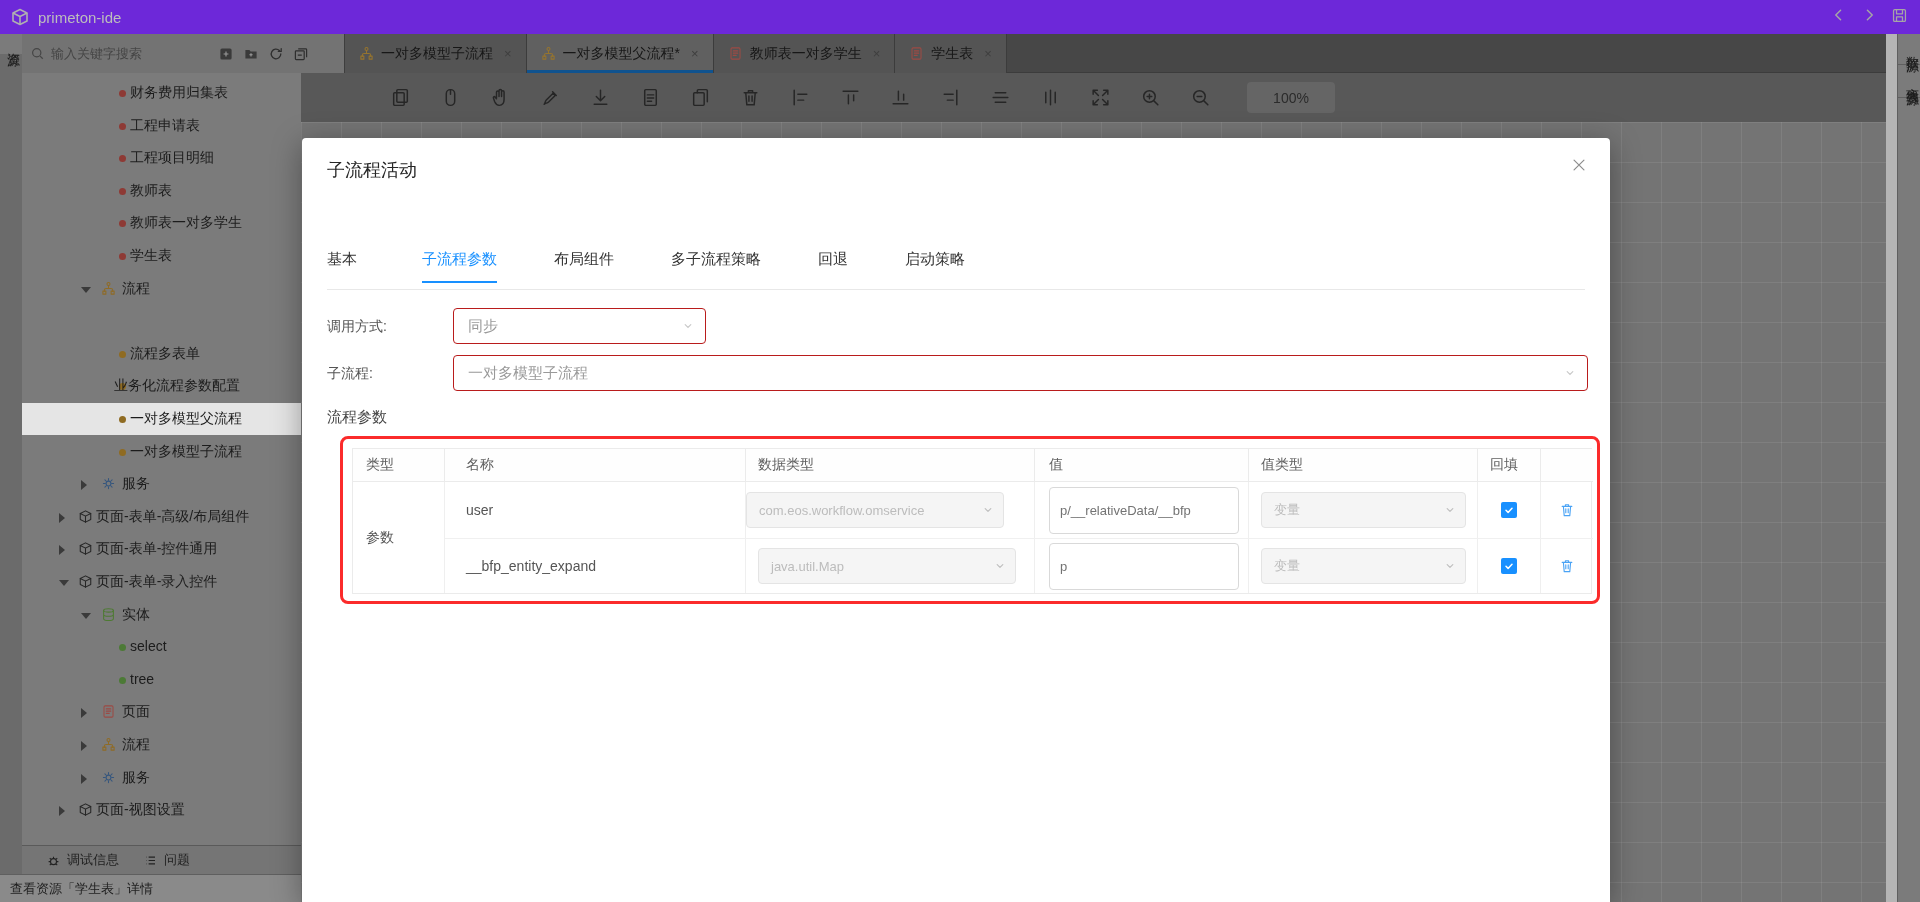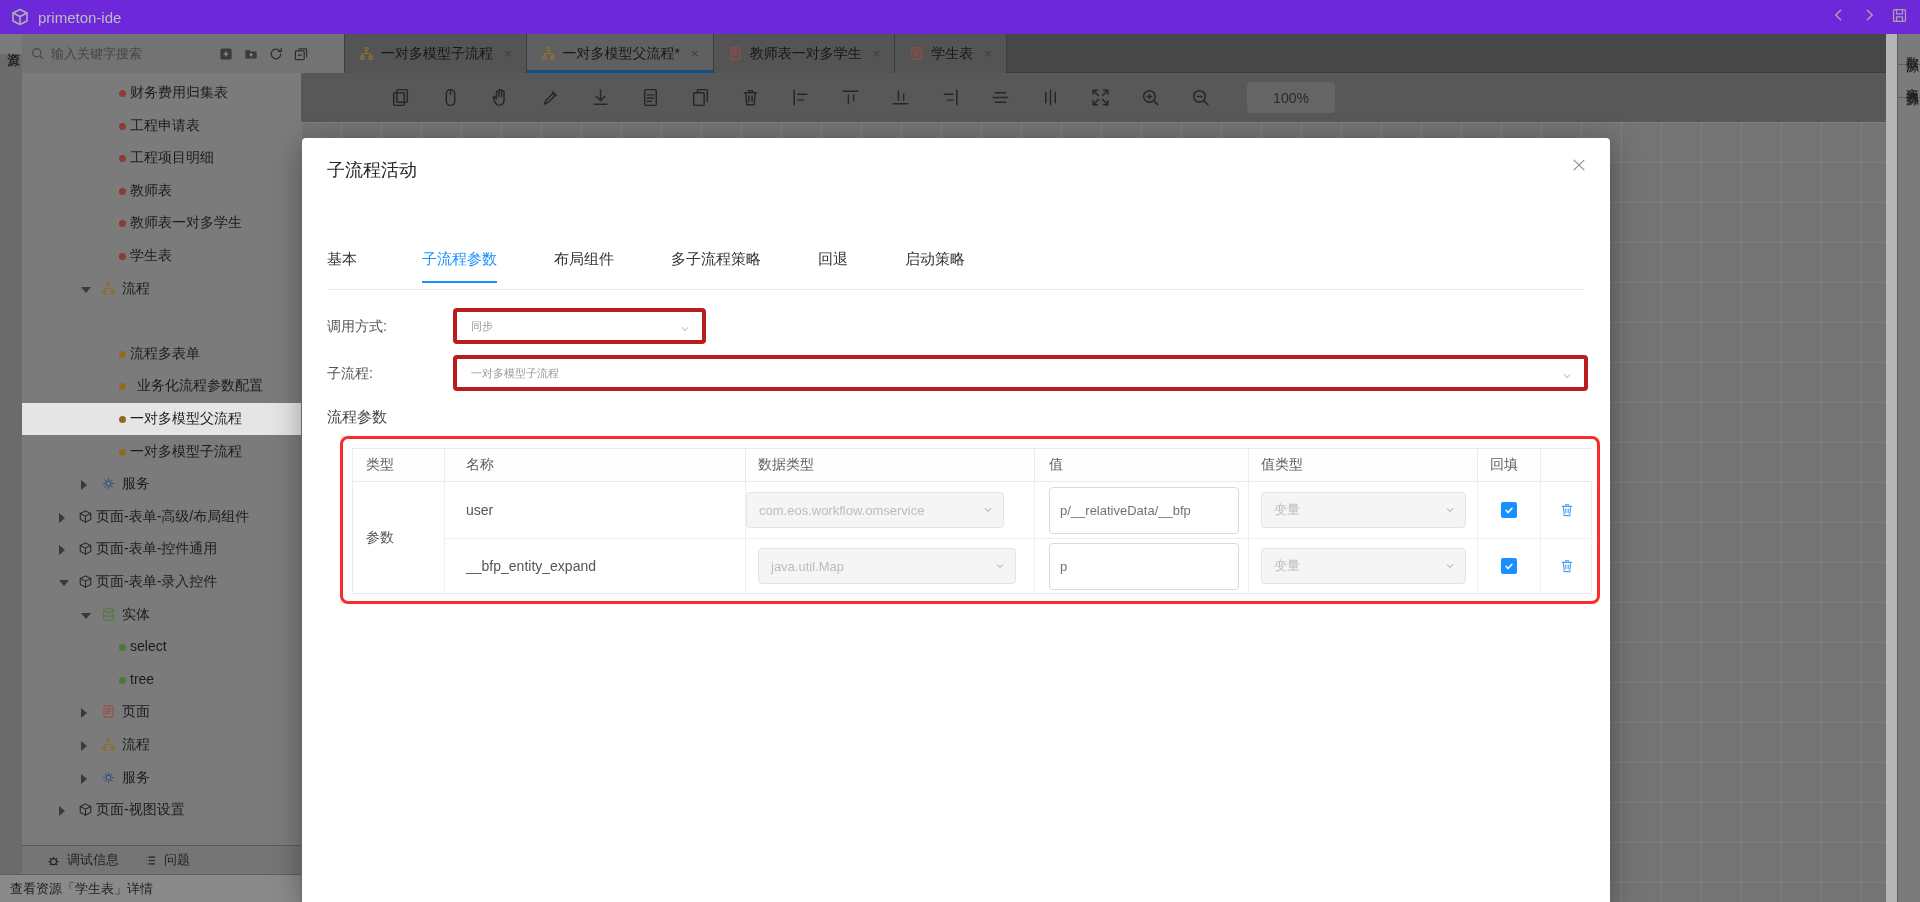--- a/index.html
+++ b/index.html
@@ -68,21 +68,21 @@
   #modal { left:302px; top:138px; width:1308px; height:764px; background:#fff; border-radius:4px 4px 0 0; box-shadow:0 6px 30px rgba(0,0,0,.35); z-index:10; }
   #modal .mtitle { position:absolute; left:25px; top:20px; font-size:18px; color:#262626; }
   #modal .mclose { position:absolute; right:22px; top:18px; cursor:pointer; }
   #mtabs { position:absolute; left:25px; top:112px; display:flex; gap:57px; font-size:15px; }
   .mtab { color:#333; padding-bottom:14px; cursor:pointer; position:relative; }
   .mtab.active { color:#1890ff;margin-left:8px; }
   .mtab.active::after { content:""; position:absolute; left:0; right:0; bottom:0; height:2px; background:#1890ff; }
   #modal .tabline { position:absolute; left:25px; width:1258px; top:151px; height:1px; background:#e8e8e8; }
 
   .flabel { position:absolute; left:25px; font-size:14px; color:#555; }
-  .fselect { position:absolute; left:151px; height:36px; border:4px solid #b91c1c; border-radius:4px; background:#fff; display:flex; align-items:center; padding:0 14px; font-size:11px; color:#999; }
+  .fselect { position:absolute; left:151px; height:36px; border:1px solid #b91c1c; border-radius:4px; background:#fff; display:flex; align-items:center; padding:0 14px; font-size:15px; color:#999; }
   .fselect .chev { position:absolute; right:10px; top:10px; }
   .ptitle { position:absolute; left:25px; top:270px; font-size:15px; color:#444; }
 
   #redbox { position:absolute; left:38px; top:298px; width:1260px; height:168px; border:3px solid #fb2b2b; border-radius:8px; pointer-events:none; z-index:5; }
 
   #ptable { position:absolute; left:50px; top:310px; width:1240px; display:grid;
     grid-template-columns:92px 301px 289px 214px 229px 63px 52px;
     grid-template-rows:33px 57px 54px; border:1px solid #ebebeb; background:#fff; font-size:14px; }
   .hcell { border-bottom:1px solid #ebebeb; border-right:1px solid #ebebeb; color:#5f5f5f; display:flex; align-items:center; background:#fefefe; }
   .hcell.last { border-right:none; }
@@ -195,21 +195,21 @@
         </svg>
       </span>
       <span class="tlabel" style="left: 100px;">流程</span>
     </div>
     <div class="trow" style="top: 264.8px;">
       <span class="dot" style="left: 97px; background: rgb(143, 107, 34);"></span>
       <span class="tlabel" style="left: 108px;">流程多表单</span>
     </div>
     <div class="trow" style="top: 297.4px;">
       <span class="dot" style="left: 97px; background: rgb(143, 107, 34);"></span>
-      <span class="tlabel" style="left: 115px;">业务化流程参数配置</span>
+      <span class="tlabel" style="left: 92px;">业务化流程参数配置</span>
     </div>
     <div class="trow sel" style="top: 330px;">
       <span class="dot" style="left: 97px; background: rgb(143, 107, 34);"></span>
       <span class="tlabel" style="left: 108px;">一对多模型父流程</span>
     </div>
     <div class="trow" style="top: 362.6px;">
       <span class="dot" style="left: 97px; background: rgb(143, 107, 34);"></span>
       <span class="tlabel" style="left: 108px;">一对多模型子流程</span>
     </div>
     <div class="trow" style="top: 395.2px;">

